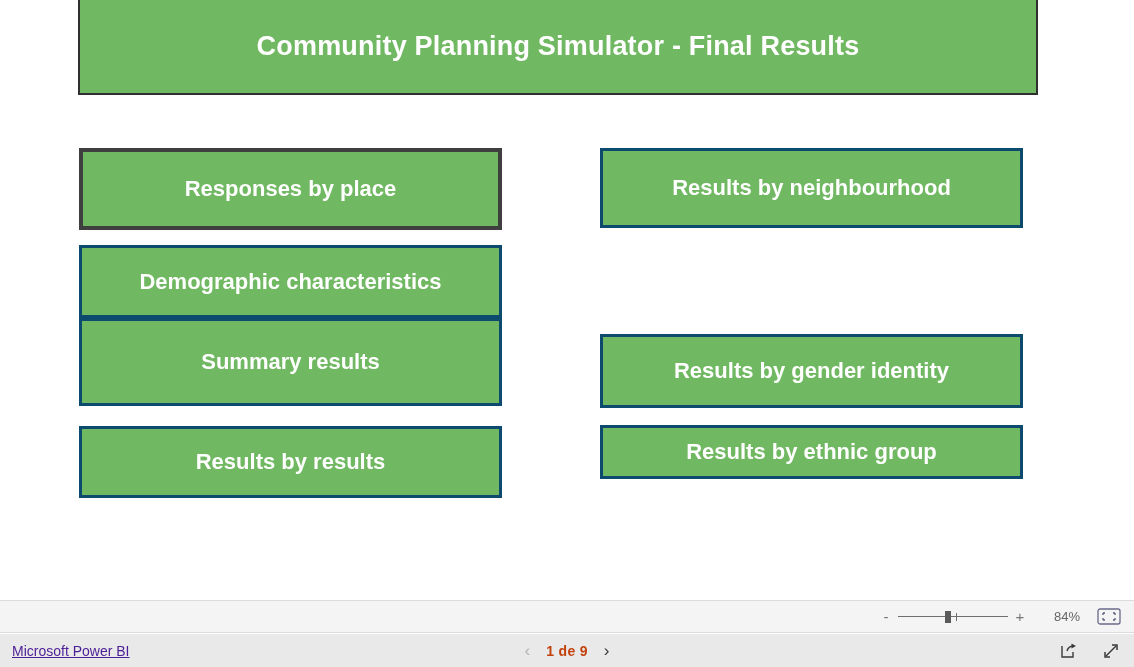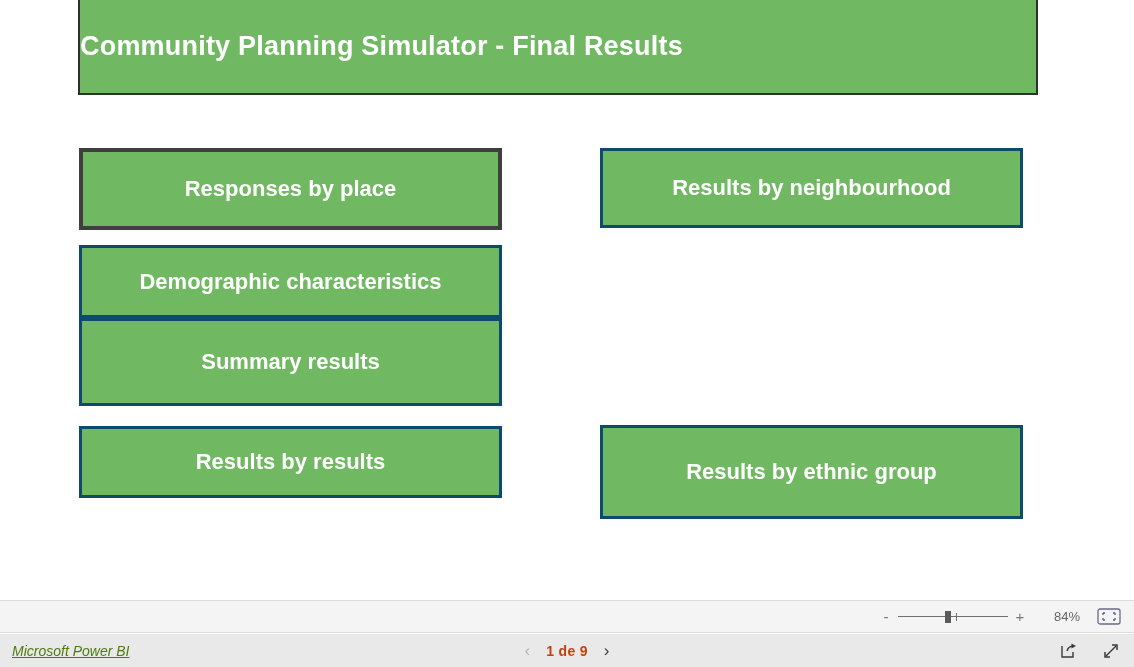--- a/index.html
+++ b/index.html
@@ -36,21 +36,21 @@
     position: absolute;
     left: 78px;
     top: 0px;
     width: 960px;
     height: 95px;
     background: #70b861;
     border: 2px solid #2f2f2f;
     border-top: none;
     display: flex;
     align-items: center;
-    justify-content: flex-start;
+    justify-content: center;
   }
 
   #title-banner .title-text {
     color: #ffffff;
     font-size: 27px;
     font-weight: bold;
     letter-spacing: 0.2px;
     text-align: center;
     line-height: 1.1;
   }
@@ -86,21 +86,21 @@
 
   .row-1 { top: 148px; height: 82px; }
   .row-2 { top: 245px; height: 73px; }
   .row-3 { top: 318px; height: 88px; }
   .row-4 { top: 426px; height: 72px; }
 
   
   .col-right.row-1 { top: 148px; height: 80px; }
   .col-right.row-2 { top: 244px; height: 74px; }
   .col-right.row-3 { top: 334px; height: 74px; }
-  .col-right.row-4 { top: 425px; height: 94px; }
+  .col-right.row-4 { top: 425px; height: 54px; }
 
   
   #zoom-toolbar {
     position: absolute;
     left: 0;
     top: 600px;
     width: 1134px;
     height: 33px;
     background: #f4f4f4;
     border-top: 1px solid #dcdcdc;
@@ -186,25 +186,24 @@
     width: 1134px;
     height: 33px;
     background: #e9e9e9;
     display: flex;
     align-items: center;
   }
 
   #powerbi-link {
     position: absolute;
     left: 12px;
-    color: #4d7c0f;
+    color: #4c1d95;
     font-size: 14px;
     text-decoration: underline;
     cursor: pointer;
-    font-style: italic;
   }
 
   #page-nav {
     position: absolute;
     left: 50%;
     transform: translateX(-50%);
     display: flex;
     align-items: center;
     gap: 14px;
   }
@@ -269,20 +268,23 @@
 
     <div class="nav-button col-left row-4">
       <span class="btn-label">Results by results</span>
     </div>
 
     <div class="nav-button col-right row-1">
       <span class="btn-label">Results by neighbourhood</span>
     </div>
 
 
+    <div class="nav-button col-right row-3">
+      <span class="btn-label">Results by gender identity</span>
+    </div>
 
     <div class="nav-button col-right row-4">
       <span class="btn-label">Results by ethnic group</span>
     </div>
 
   </div>
 
   <div id="zoom-toolbar">
     <div id="zoom-controls">
 

